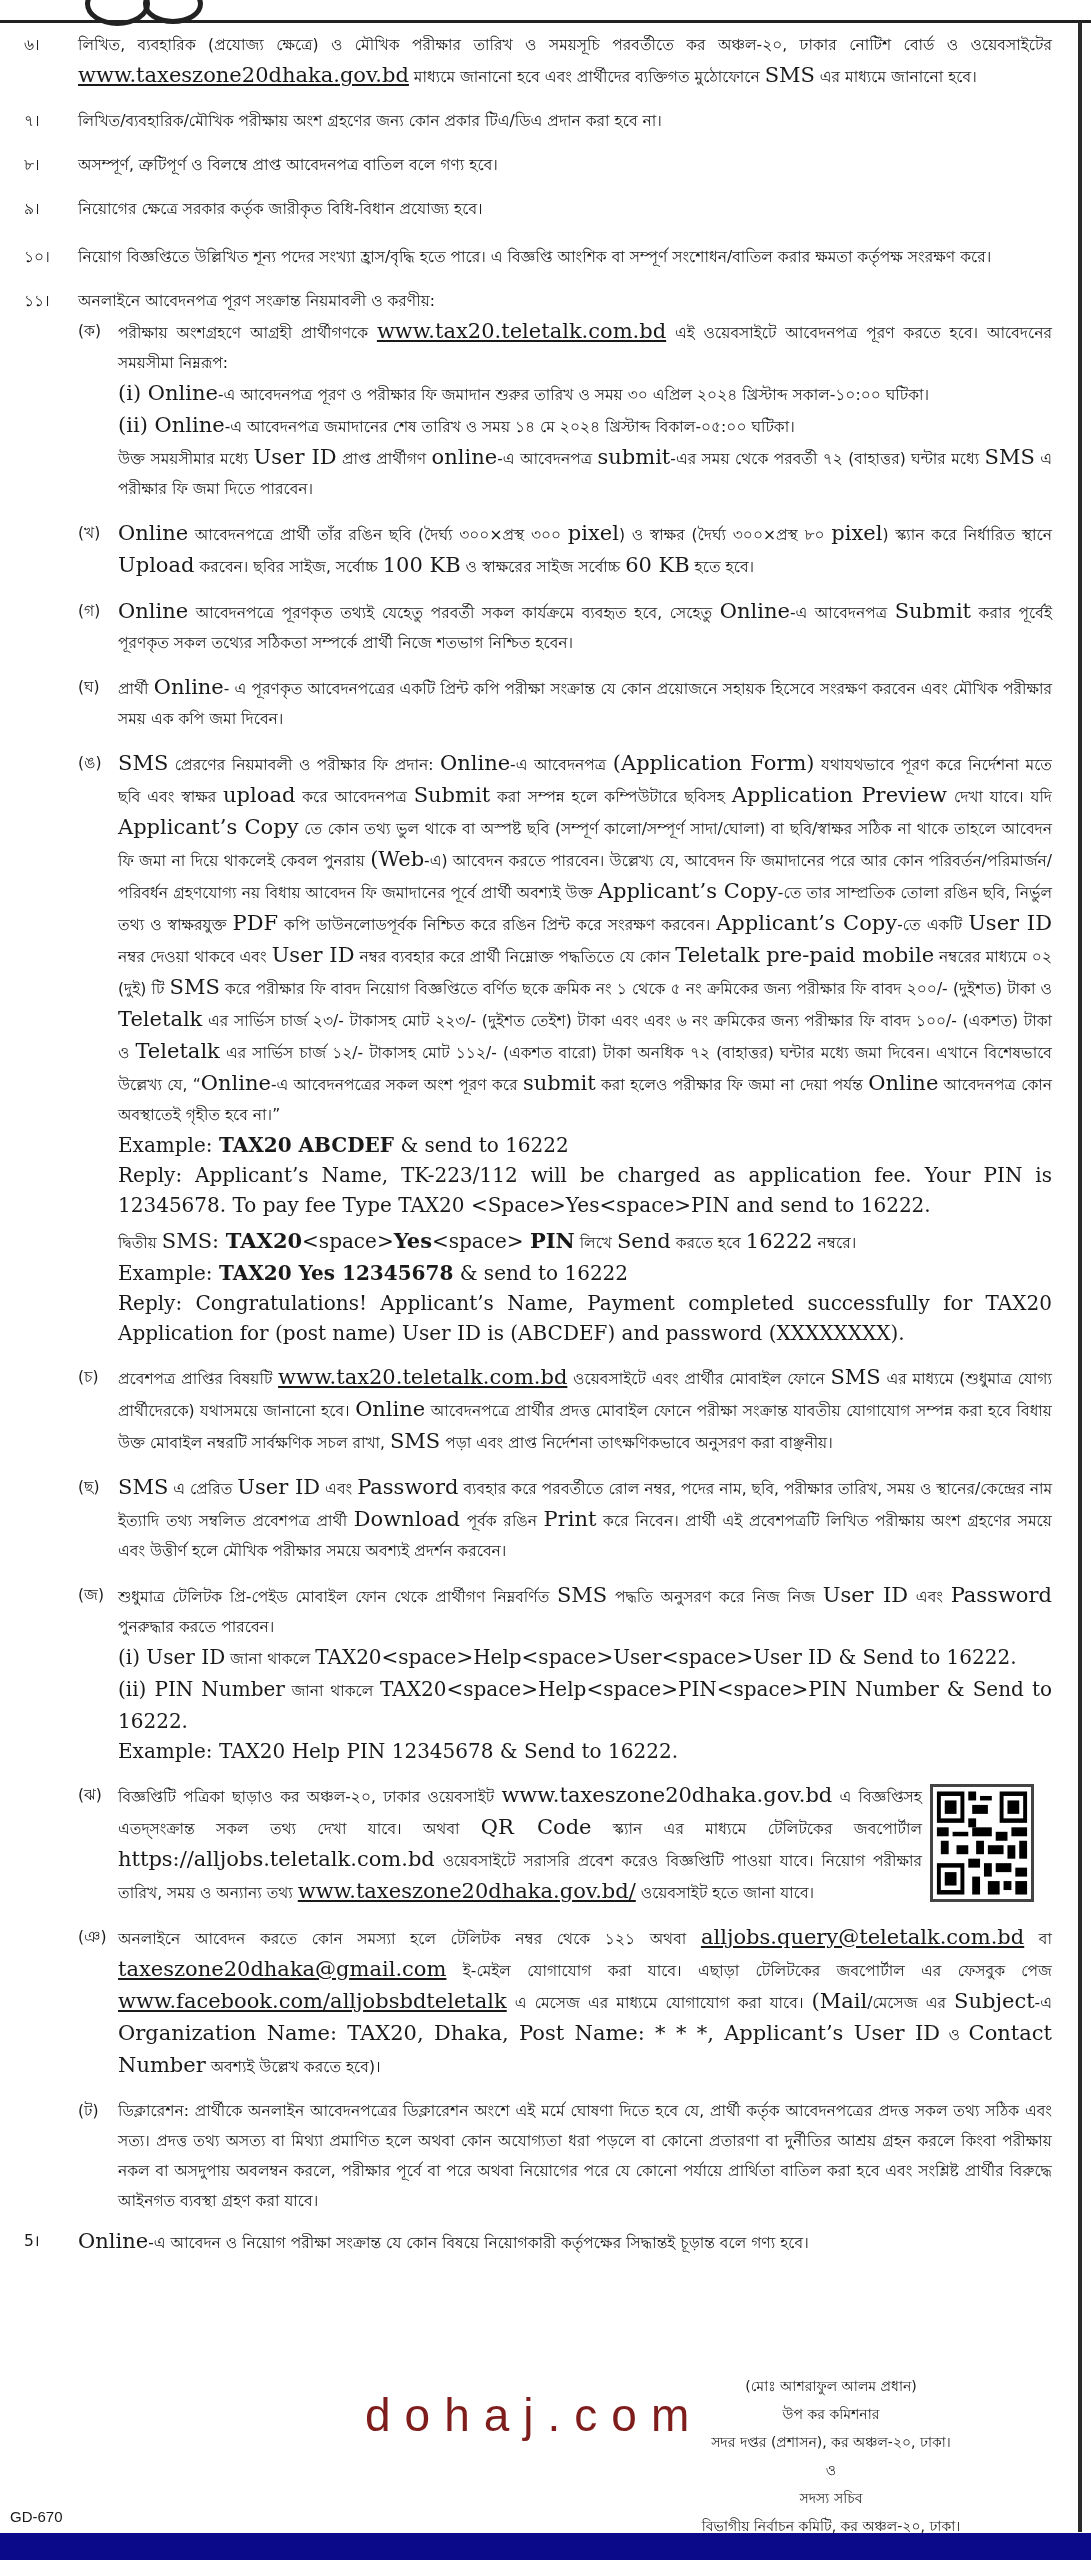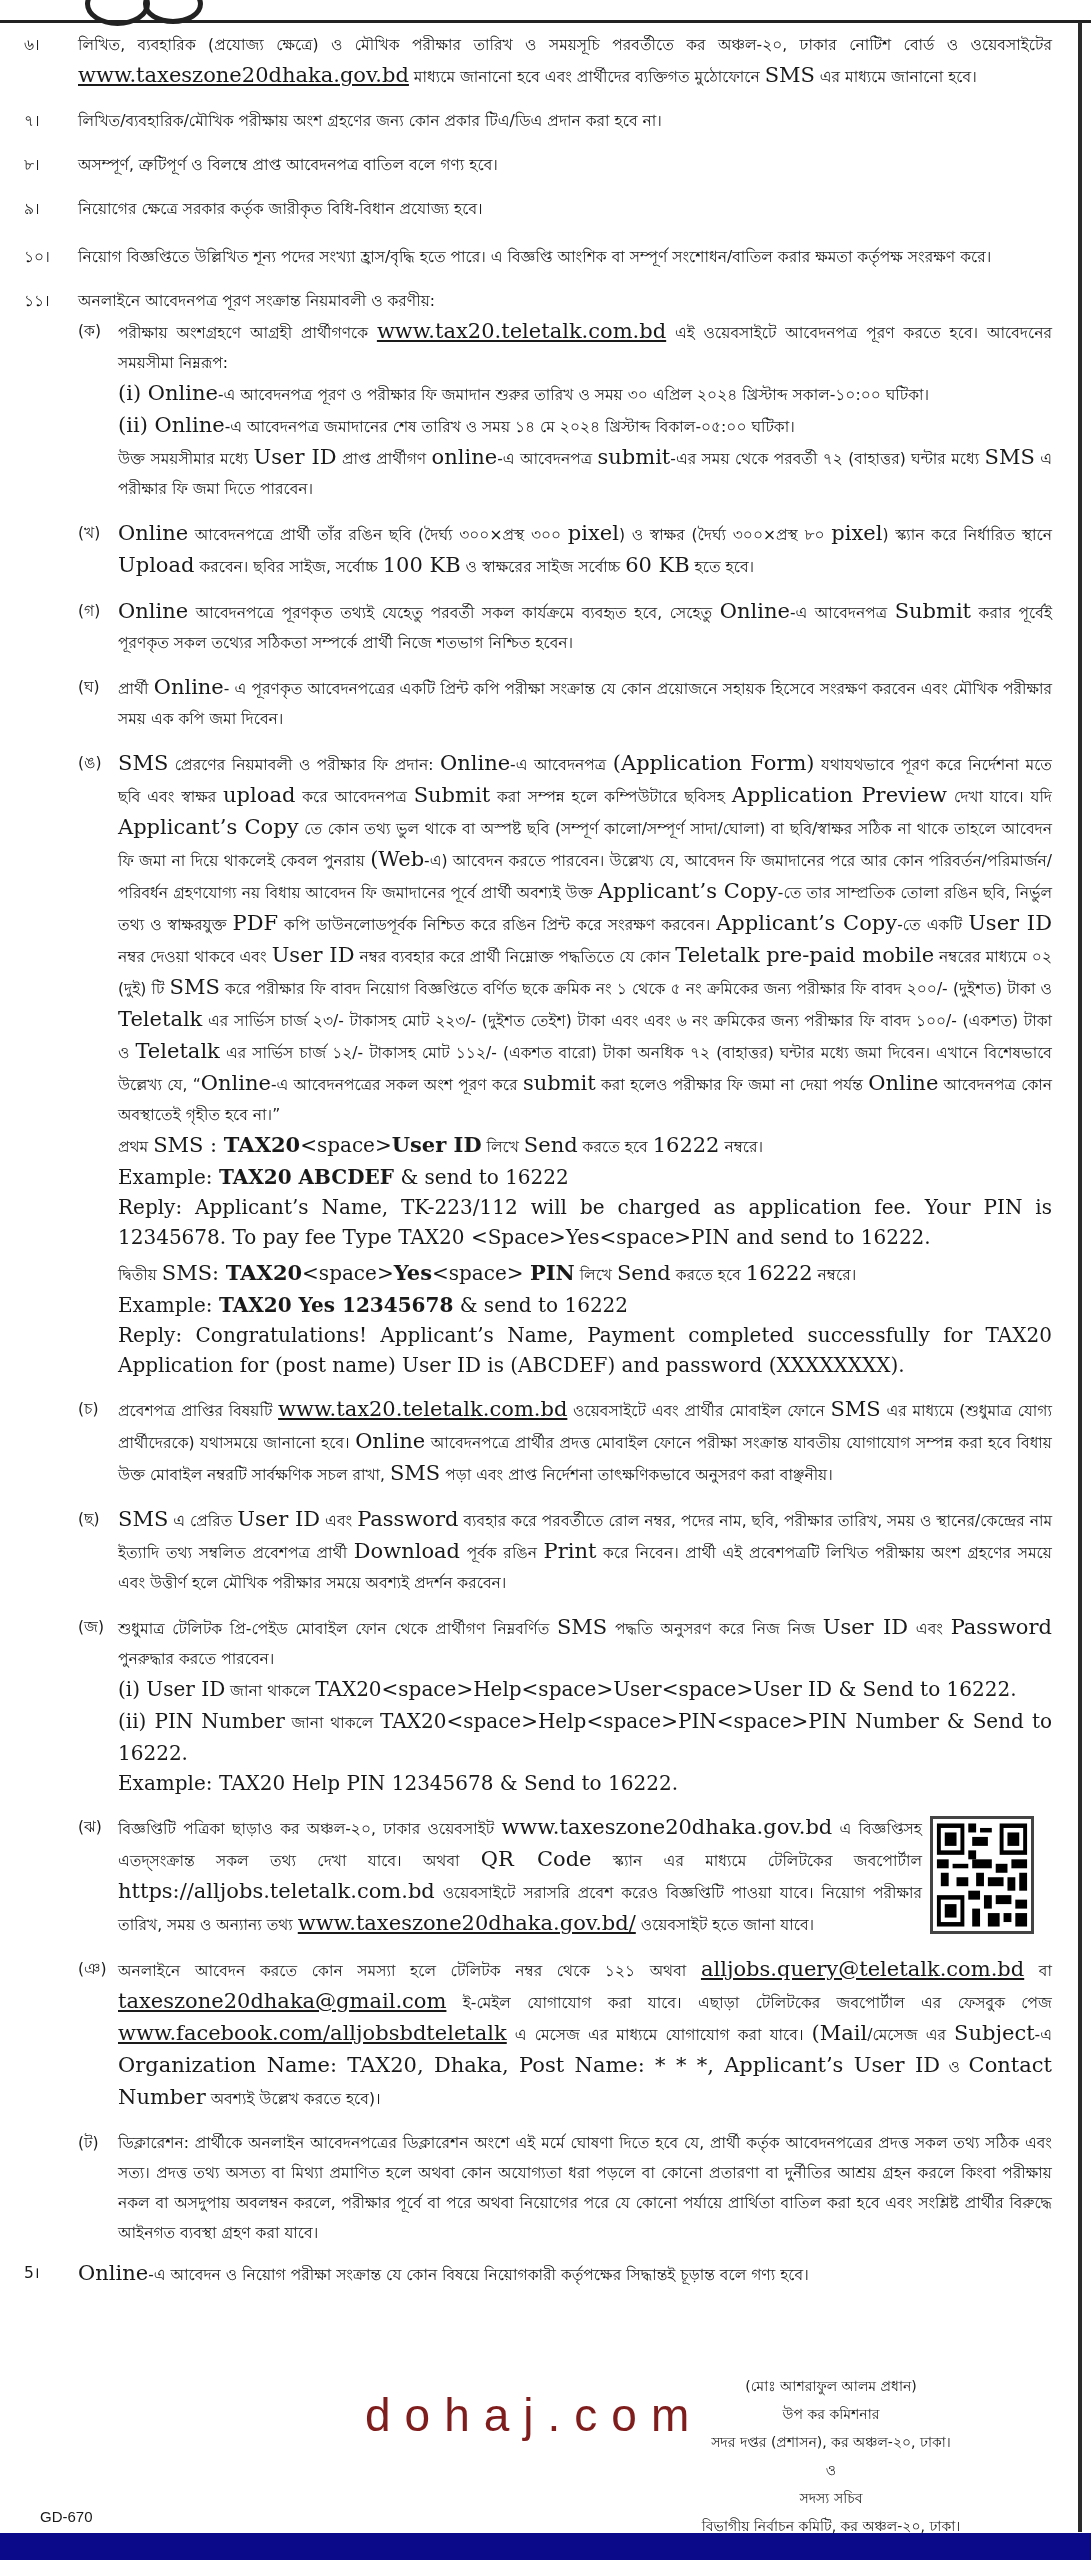--- a/index.html
+++ b/index.html
@@ -16,21 +16,21 @@
   .sub .lbl{position:absolute;left:0;top:0;width:40px;}
   .sub .txt{margin-left:40px;text-align:justify;}
   .big{font-family:"DejaVu Serif","Liberation Serif",serif;font-size:21px;}
   .link{font-family:"DejaVu Serif","Liberation Serif",serif;font-size:21px;text-decoration:underline;color:#1a1a1a;}
   .eng{font-family:"DejaVu Serif","Liberation Serif",serif;font-size:20px;line-height:30px;}
   .bold{font-weight:bold;}
   .gap6{height:6px}.gap10{height:10px}.gap14{height:14px}.gap18{height:18px}
   .qr{position:absolute;right:18px;top:4px;width:104px;height:118px;border:3px solid #444;background:#fff;box-sizing:border-box;}
   .sig{position:absolute;right:110px;width:300px;text-align:center;font-family:"DejaVu Sans","Liberation Sans",sans-serif;font-size:14px;line-height:28px;}
   .watermark{position:absolute;left:365px;top:2388px;font-family:"Liberation Sans",sans-serif;font-size:46px;color:#7f1d1d;letter-spacing:14px;}
-  .gd{position:absolute;left:40px;top:2508px;font-family:"Liberation Sans",sans-serif;font-size:15px;}
+  .gd{position:absolute;left:10px;top:2508px;font-family:"Liberation Sans",sans-serif;font-size:15px;}
   .bottom-bar{position:absolute;left:0;top:2533px;width:1091px;height:27px;background:#0a0a8a;}
 </style>
 </head>
 <body>
 
 <div class="top-logo">
   <span style="left:0;top:0;width:55px;height:34px;"></span>
   <span style="left:58px;top:2px;width:50px;height:30px;"></span>
 </div>
 <div class="top-rule"></div>
@@ -98,21 +98,20 @@
     <div class="sub">
       <span class="lbl">(ঘ)</span>
       <div class="txt"><span>প্রার্থী </span><span class="big">Online</span><span>- এ পূরণকৃত আবেদনপত্রের একটি প্রিন্ট কপি পরীক্ষা সংক্রান্ত যে কোন প্রয়োজনে সহায়ক হিসেবে সংরক্ষণ করবেন এবং মৌখিক পরীক্ষার সময় এক কপি জমা দিবেন।</span></div>
     </div>
     <div class="gap14"></div>
 
     <div class="sub">
       <span class="lbl">(ঙ)</span>
       <div class="txt">
         <span class="big">SMS</span><span> প্রেরণের নিয়মাবলী ও পরীক্ষার ফি প্রদান: </span><span class="big">Online</span><span>-এ আবেদনপত্র </span><span class="big">(Application Form)</span><span> যথাযথভাবে পূরণ করে নির্দেশনা মতে ছবি এবং স্বাক্ষর </span><span class="big">upload</span><span> করে আবেদনপত্র </span><span class="big">Submit</span><span> করা সম্পন্ন হলে কম্পিউটারে ছবিসহ </span><span class="big">Application Preview</span><span> দেখা যাবে। যদি </span><span class="big">Applicant’s Copy</span><span> তে কোন তথ্য ভুল থাকে বা অস্পষ্ট ছবি (সম্পূর্ণ কালো/সম্পূর্ণ সাদা/ঘোলা) বা ছবি/স্বাক্ষর সঠিক না থাকে তাহলে আবেদন ফি জমা না দিয়ে থাকলেই কেবল পুনরায় </span><span class="big">(Web</span><span>-এ) আবেদন করতে পারবেন। উল্লেখ্য যে, আবেদন ফি জমাদানের পরে আর কোন পরিবর্তন/পরিমার্জন/পরিবর্ধন গ্রহণযোগ্য নয় বিধায় আবেদন ফি জমাদানের পূর্বে প্রার্থী অবশ্যই উক্ত </span><span class="big">Applicant’s Copy</span><span>-তে তার সাম্প্রতিক তোলা রঙিন ছবি, নির্ভুল তথ্য ও স্বাক্ষরযুক্ত </span><span class="big">PDF</span><span> কপি ডাউনলোডপূর্বক নিশ্চিত করে রঙিন প্রিন্ট করে সংরক্ষণ করবেন। </span><span class="big">Applicant’s Copy</span><span>-তে একটি </span><span class="big">User ID</span><span> নম্বর দেওয়া থাকবে এবং </span><span class="big">User ID</span><span> নম্বর ব্যবহার করে প্রার্থী নিম্নোক্ত পদ্ধতিতে যে কোন </span><span class="big">Teletalk pre-paid mobile</span><span> নম্বরের মাধ্যমে ০২ (দুই) টি </span><span class="big">SMS</span><span> করে পরীক্ষার ফি বাবদ নিয়োগ বিজ্ঞপ্তিতে বর্ণিত ছকে ক্রমিক নং ১ থেকে ৫ নং ক্রমিকের জন্য পরীক্ষার ফি বাবদ ২০০/- (দুইশত) টাকা ও </span><span class="big">Teletalk</span><span> এর সার্ভিস চার্জ ২৩/- টাকাসহ মোট ২২৩/- (দুইশত তেইশ) টাকা এবং এবং ৬ নং ক্রমিকের জন্য পরীক্ষার ফি বাবদ ১০০/- (একশত) টাকা ও </span><span class="big">Teletalk</span><span> এর সার্ভিস চার্জ ১২/- টাকাসহ মোট ১১২/- (একশত বারো) টাকা অনধিক ৭২ (বাহাত্তর) ঘন্টার মধ্যে জমা দিবেন। এখানে বিশেষভাবে উল্লেখ্য যে, “</span><span class="big">Online</span><span>-এ আবেদনপত্রের সকল অংশ পূরণ করে </span><span class="big">submit</span><span> করা হলেও পরীক্ষার ফি জমা না দেয়া পর্যন্ত </span><span class="big">Online</span><span> আবেদনপত্র কোন অবস্থাতেই গৃহীত হবে না।”</span>
-        <div><span>প্রথম </span><span class="big">SMS : </span><span class="big bold">TAX20</span><span class="eng">&lt;space&gt;</span><span class="big bold">User ID</span><span> লিখে </span><span class="big">Send</span><span> করতে হবে </span><span class="big">16222</span><span> নম্বরে।</span></div>
         <div class="eng"><span>Example: </span><span class="bold">TAX20 ABCDEF</span><span> &amp; send to 16222</span></div>
         <div class="eng">Reply: Applicant’s Name, TK-223/112 will be charged as application fee. Your PIN is 12345678. To pay fee Type TAX20 &lt;Space&gt;Yes&lt;space&gt;PIN and send to 16222.</div>
         <div class="gap6"></div>
         <div><span>দ্বিতীয় </span><span class="big">SMS: </span><span class="big bold">TAX20</span><span class="eng">&lt;space&gt;</span><span class="big bold">Yes</span><span class="eng">&lt;space&gt; </span><span class="big bold">PIN</span><span> লিখে </span><span class="big">Send</span><span> করতে হবে </span><span class="big">16222</span><span> নম্বরে।</span></div>
         <div class="eng"><span>Example: </span><span class="bold">TAX20 Yes 12345678</span><span> &amp; send to 16222</span></div>
         <div class="eng">Reply: Congratulations! Applicant’s Name, Payment completed successfully for TAX20 Application for (post name) User ID is (ABCDEF) and password (XXXXXXXX).</div>
       </div>
     </div>
     <div class="gap14"></div>
 

